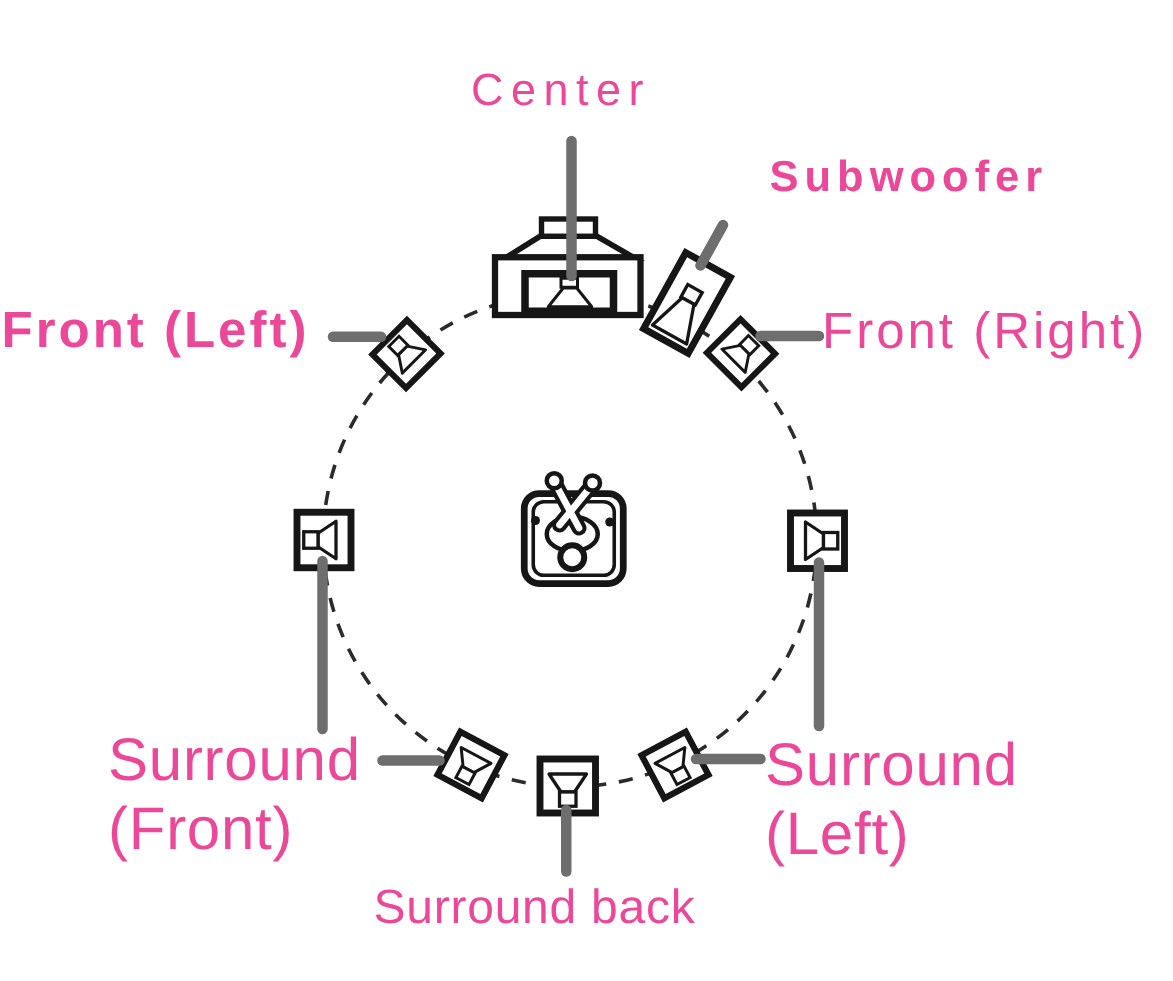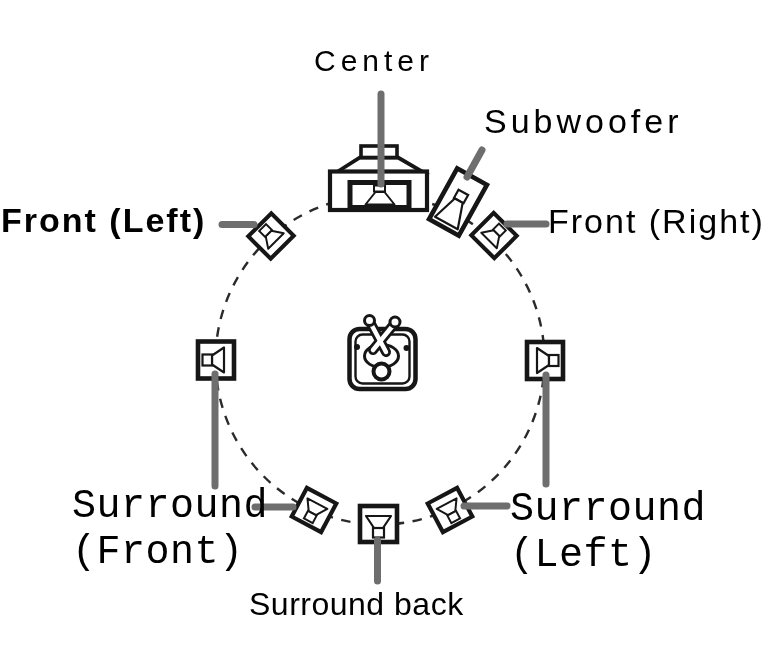--- a/index.html
+++ b/index.html
@@ -6,34 +6,34 @@
   .stage{
     position:relative;
     width:782px;height:654px;
     background:#fff;
     overflow:hidden;
     font-family:"Liberation Sans",sans-serif;
   }
   .stage svg{position:absolute;left:0;top:0;}
   .lbl{
     position:absolute;
-    color:#000000;
+    color:#ec4899;
     white-space:nowrap;
     line-height:1;
     letter-spacing:2px;
     user-select:none;
   }
   .lbl-center{left:314px;top:46px;font-size:30px;letter-spacing:5px;}
-  .lbl-subwoofer{left:484px;top:104px;font-size:34px;letter-spacing:4px;}
+  .lbl-subwoofer{left:513px;top:104px;font-size:29px;letter-spacing:4px;font-weight:bold;}
   .lbl-front-left{left:1px;top:203px;font-size:34px;font-weight:bold;}
   .lbl-front-right{left:548px;top:204px;font-size:34px;}
   .lbl-surround-left{left:72px;top:484px;font-size:40px;letter-spacing:.5px;line-height:46px;}
   .lbl-surround-right{left:510px;top:487px;font-size:40px;letter-spacing:.5px;line-height:46px;}
   .lbl-surround-back{left:249px;top:588px;font-size:32px;letter-spacing:.5px;}
-  .lbl span{display:block;font-family:Liberation Mono, monospace;}
+  .lbl span{display:block;}
 </style>
 </head>
 <body>
 
 <div class="stage">
 
   <svg width="782" height="654" viewBox="0 0 782 654">
     <defs>
 
       <g id="spk-base">

